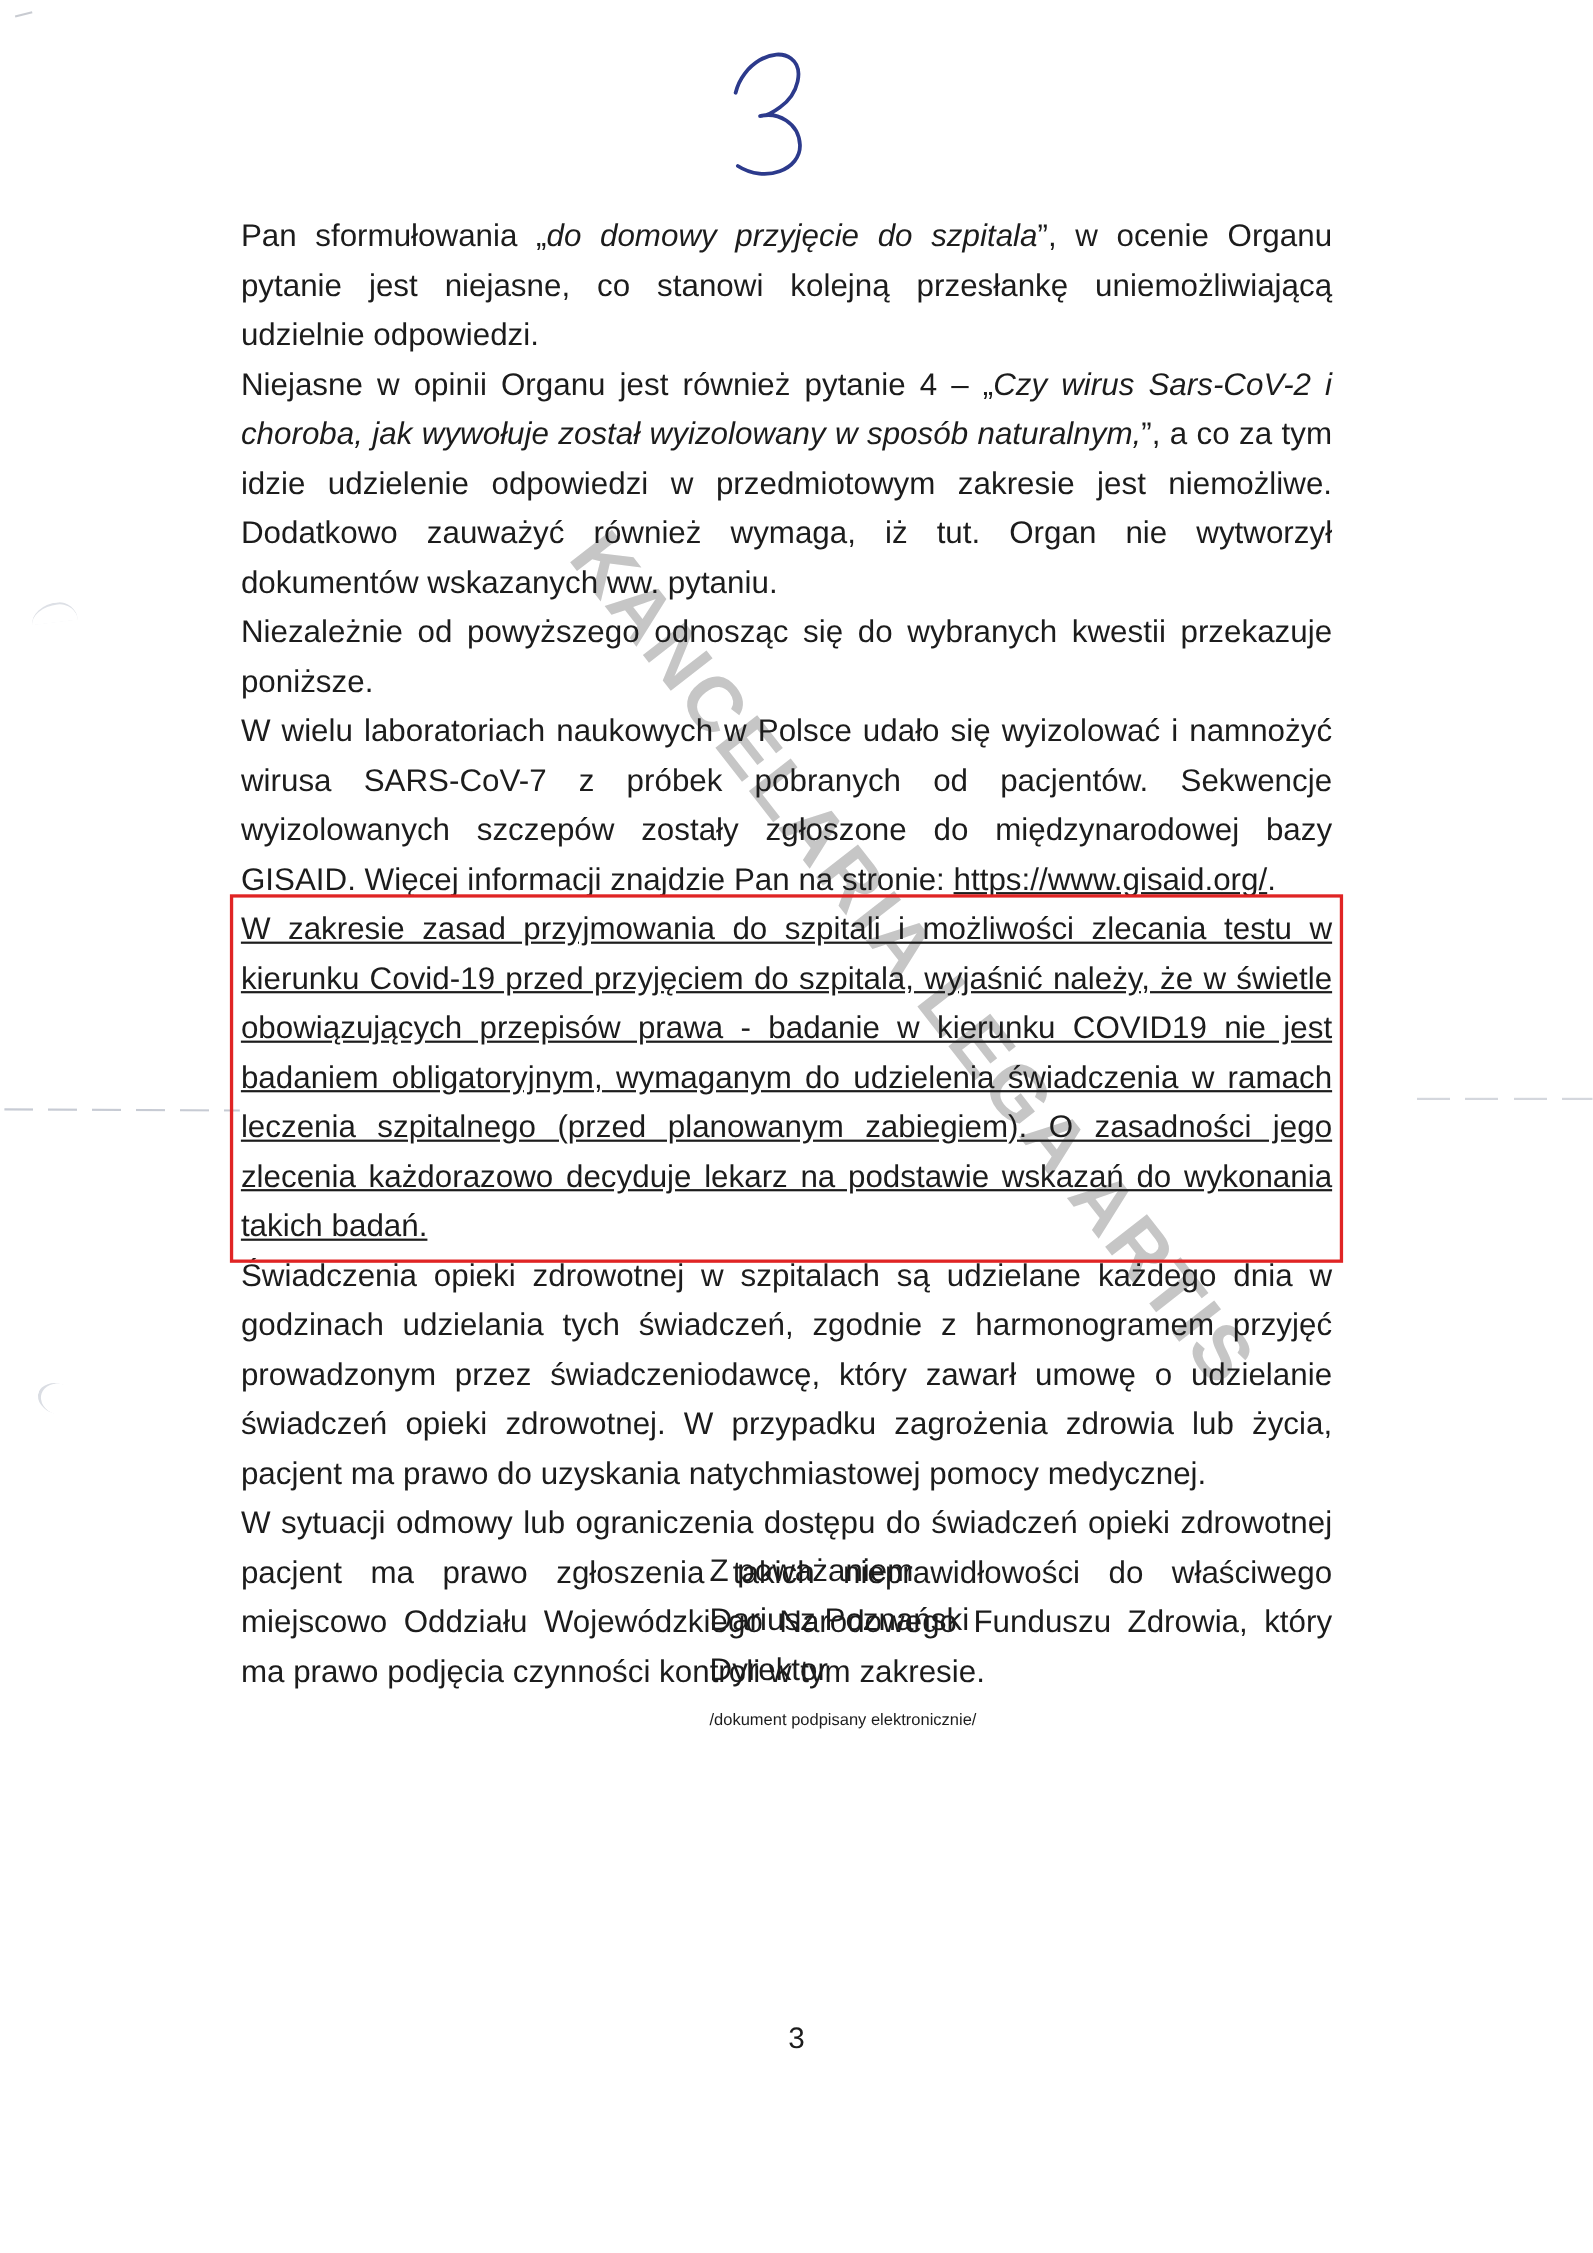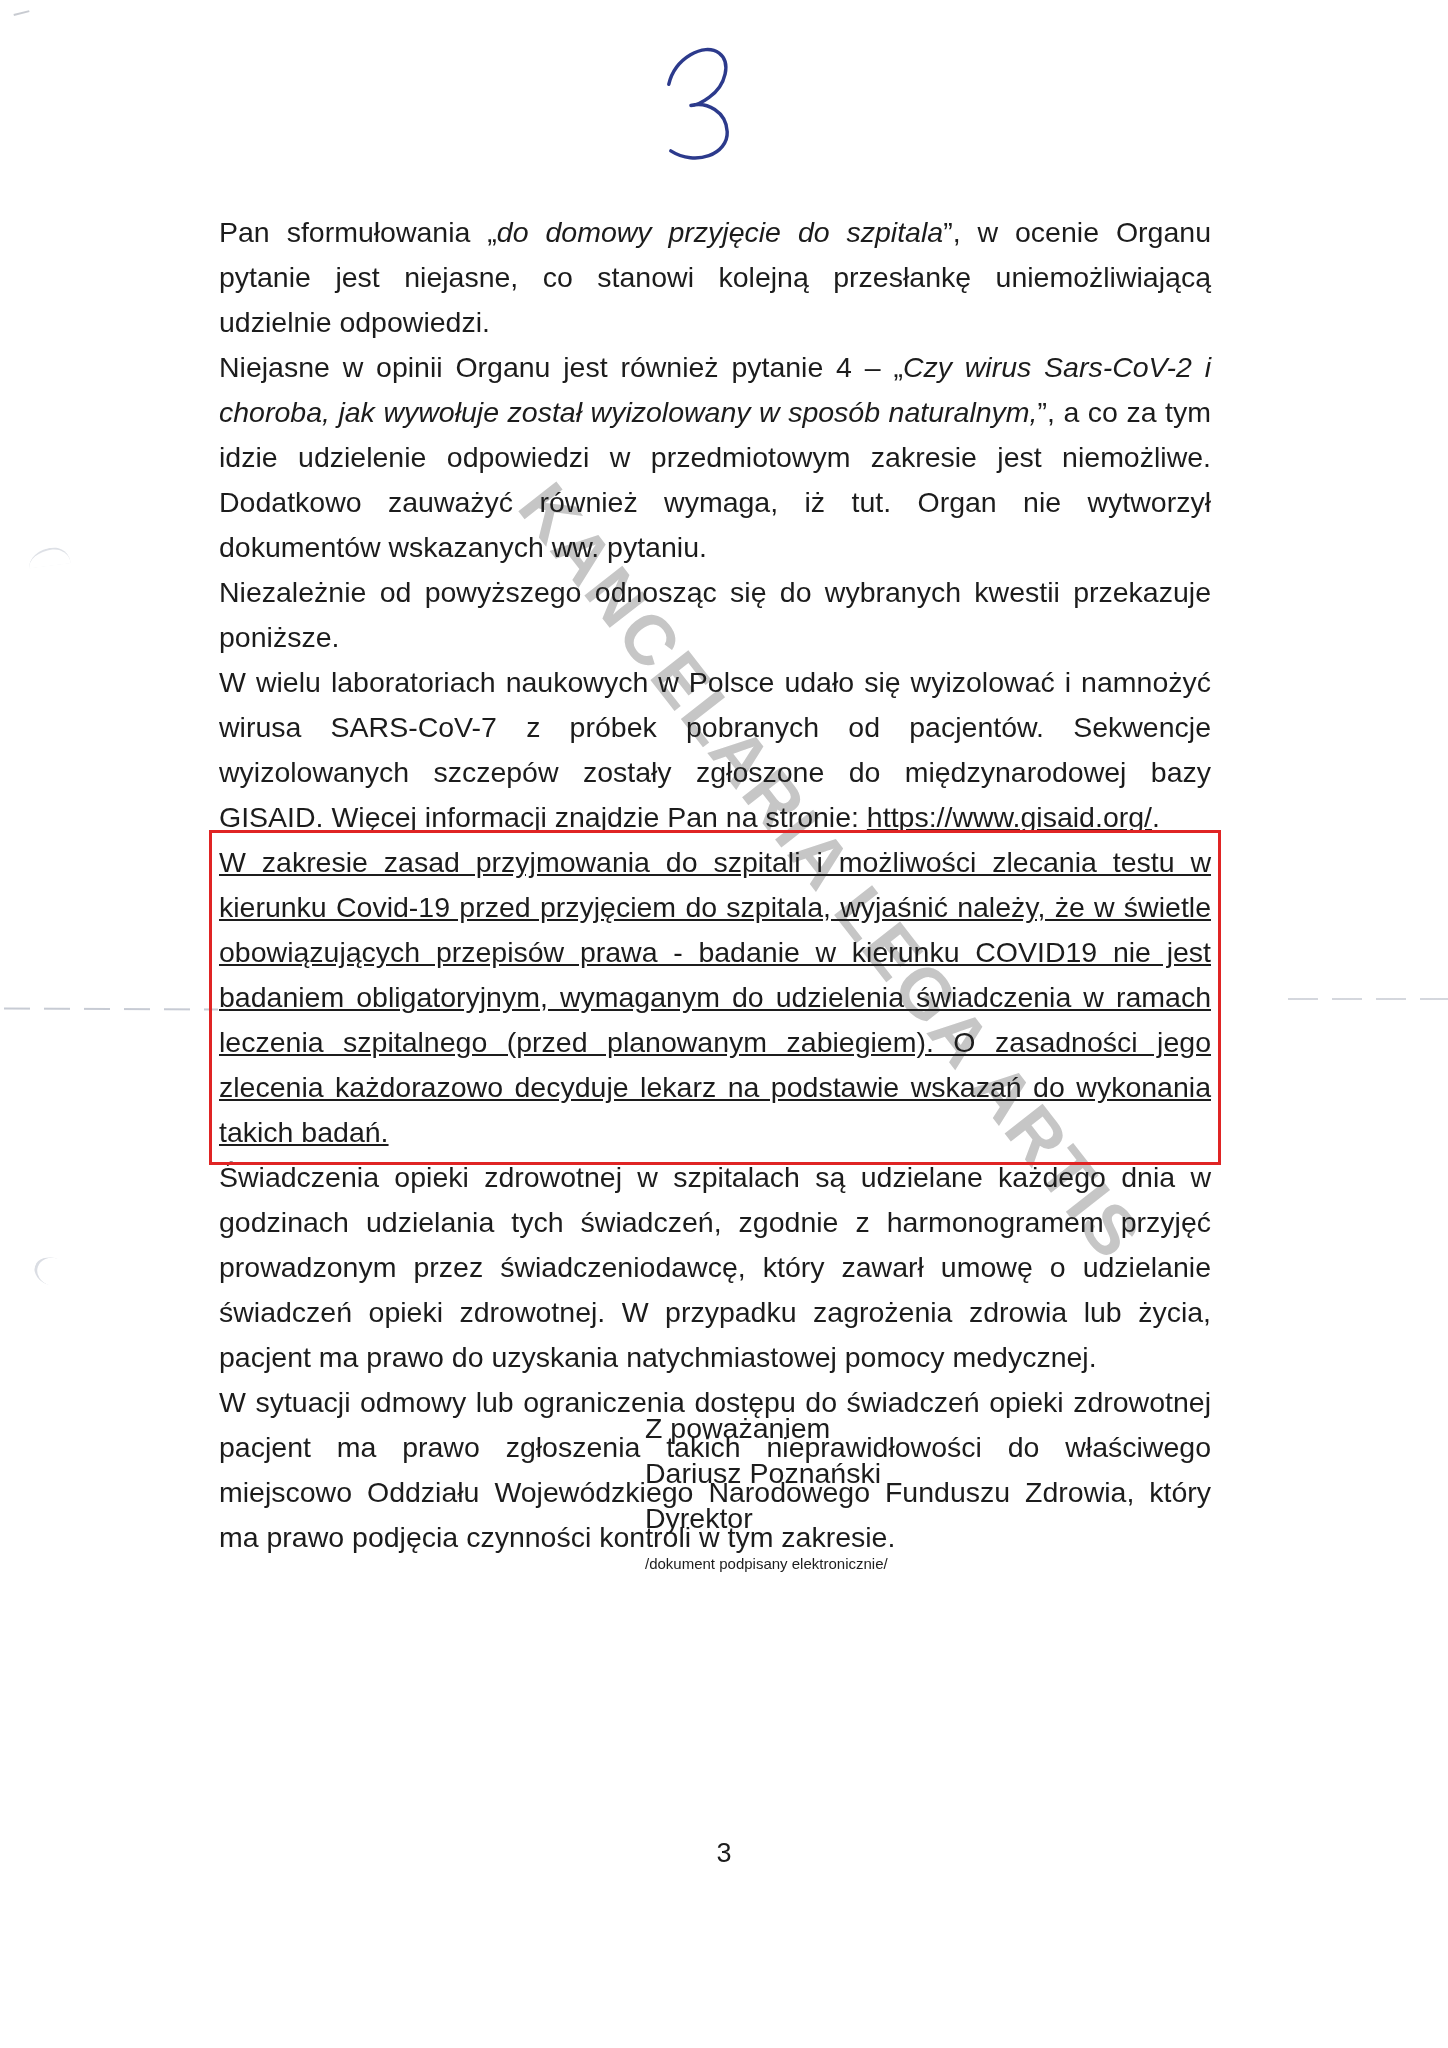--- a/index.html
+++ b/index.html
@@ -23,21 +23,20 @@
     font-size:70px;font-weight:bold;letter-spacing:3px;
     white-space:nowrap;color:var(--watermark,#c6c6c6);
     z-index:0;user-select:none;
   }
 
   
   .letter-body{
     position:absolute;left:219px;top:193px;width:992px;
     font-size:28.5px;line-height:45px;text-align:justify;
     z-index:2;
-    margin-top:17px;
   }
   .para{margin:0;}
   .para.boxed{
     outline:3px solid var(--highlight-border,#e02424);
     outline-offset:7px;
     text-decoration:underline;
   }
   .it{font-style:italic;}
   .lnk{text-decoration:underline;}
 

